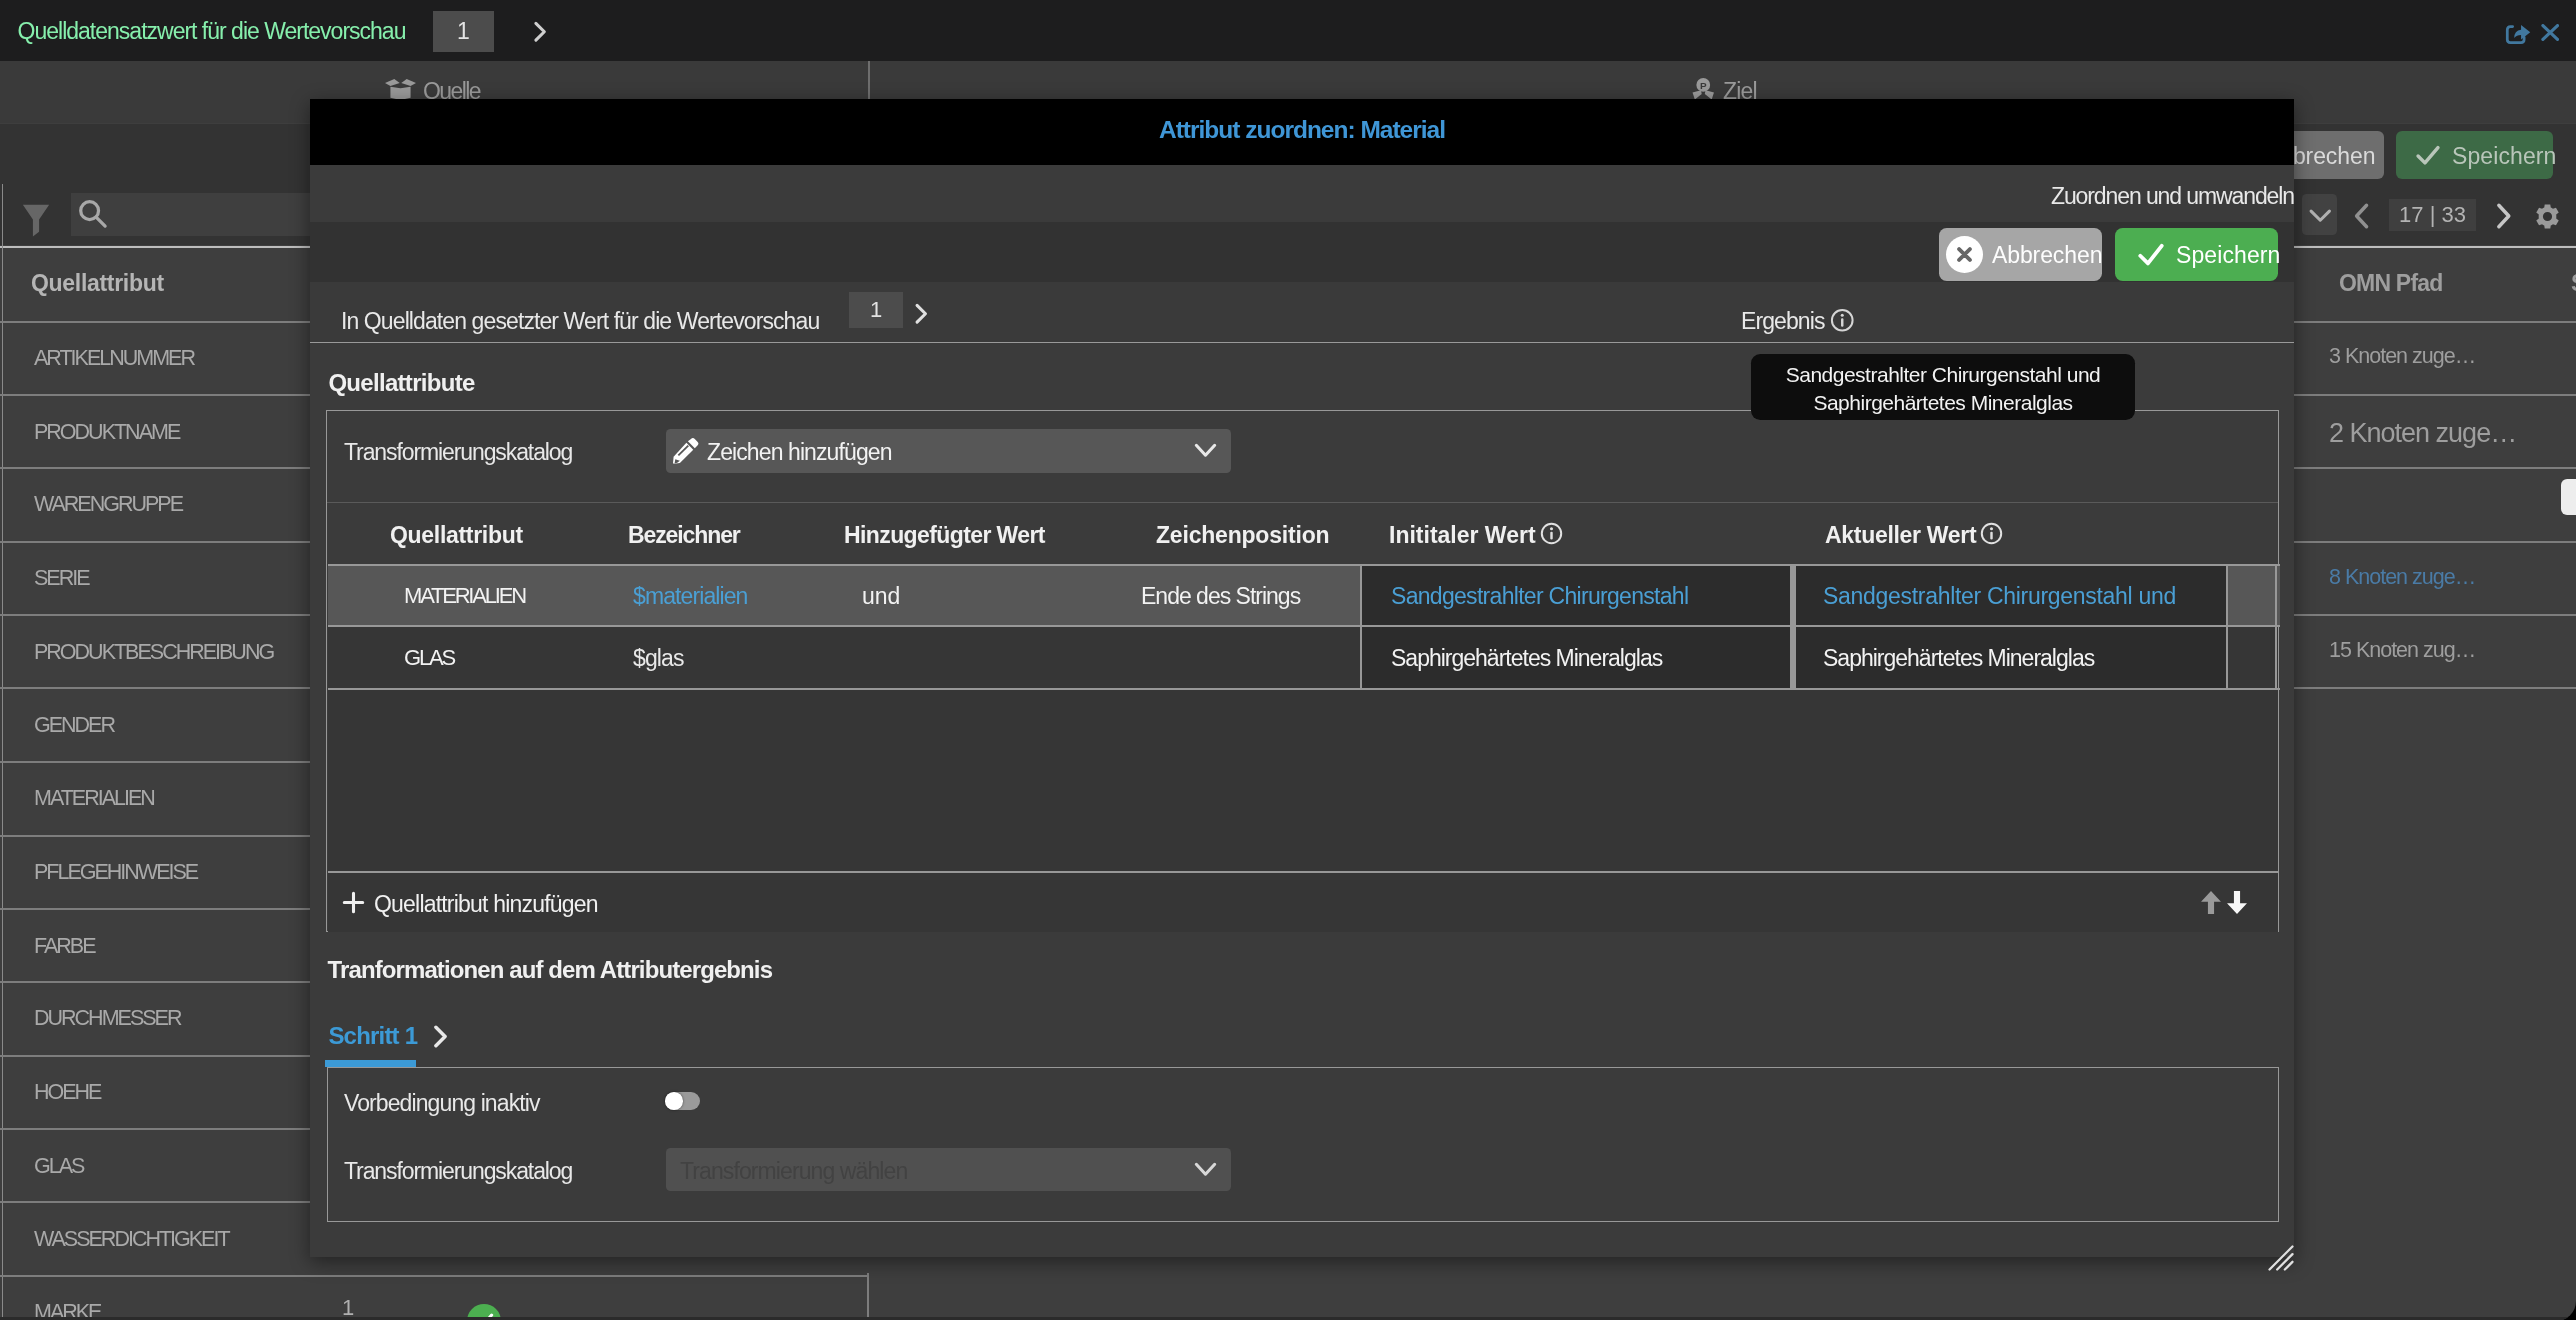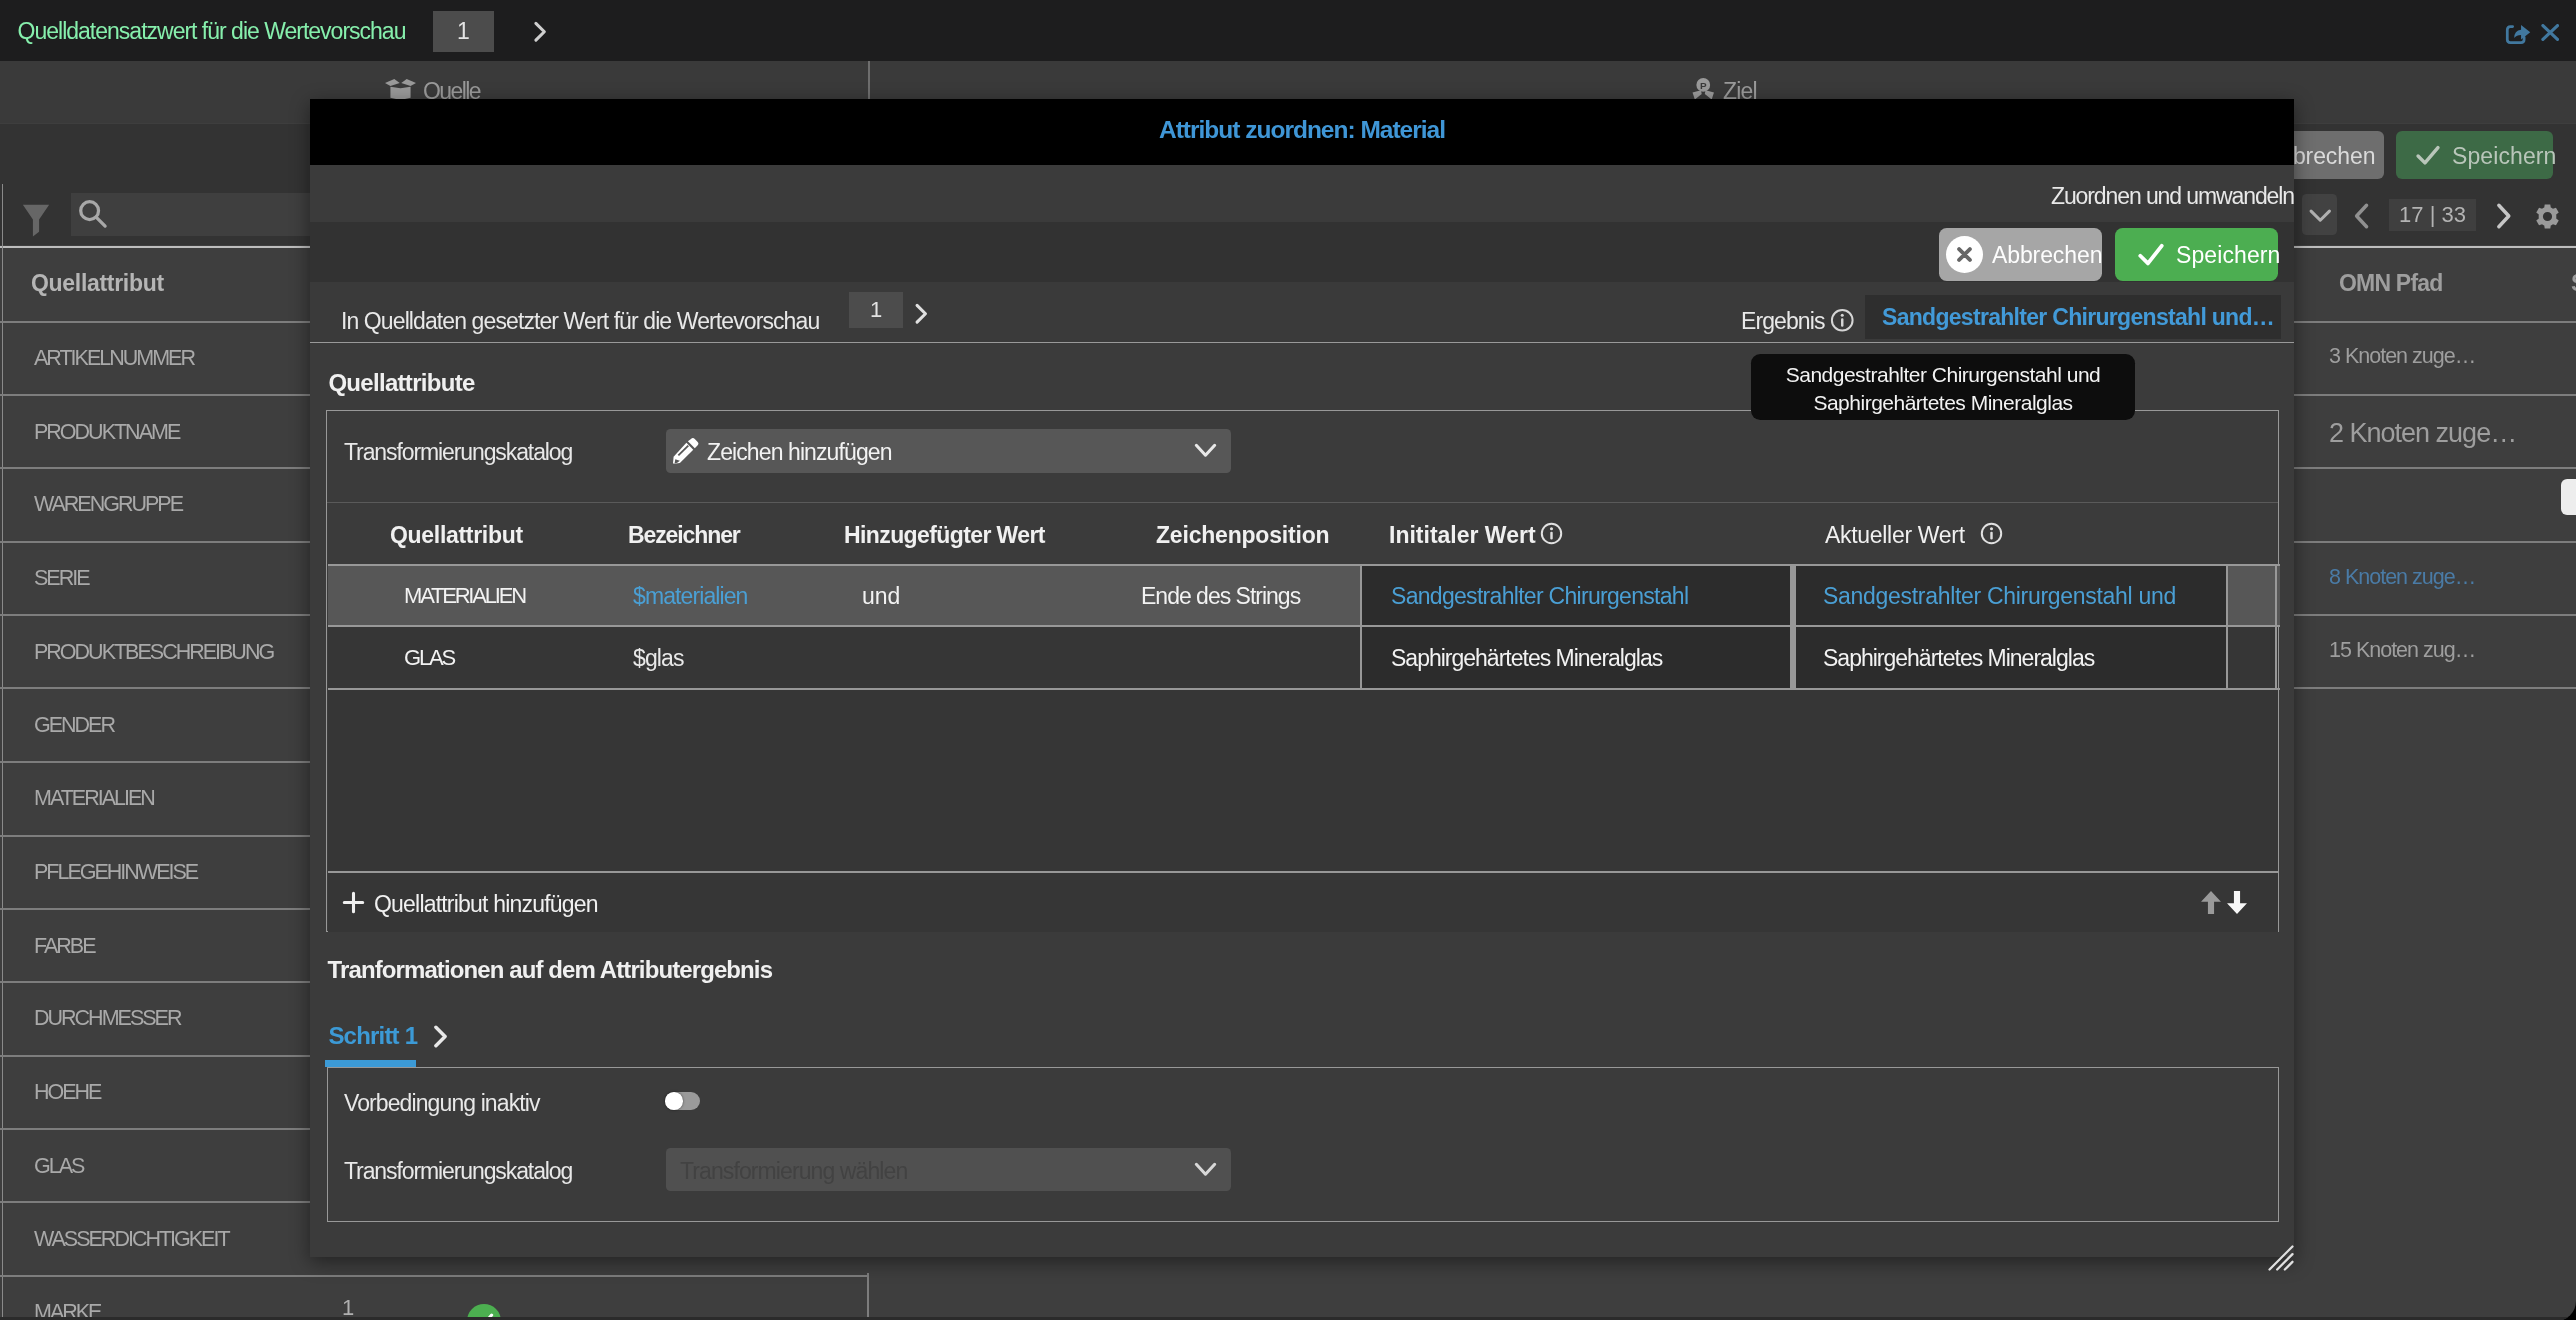--- a/index.html
+++ b/index.html
@@ -165,21 +165,20 @@
   <div class="abs" style="left:539px;top:193px;width:54px;height:36px;background:#4c4c4c;color:#e3e3e3;font-size:22px;text-align:center;line-height:36px">1</div>
   <svg class="abs" style="left:604px;top:204px" width="15.3" height="21.5" viewBox="0 0 20 28">
         <path d="M4 3 L15 14 L4 25" stroke="#e0e0e0" stroke-width="4" fill="none" stroke-linecap="round" stroke-linejoin="round"></path>
       </svg>
   <div class="abs" style="left:1431px;top:209px;font-size:23px;color:#e8e8e8;letter-spacing:-0.9px">Ergebnis</div>
   <svg class="abs" style="left:1520px;top:209px" width="24.5" height="24.5" viewBox="0 0 32 32">
     <circle cx="16" cy="16" r="13.5" stroke="#d5d5d5" stroke-width="2.6" fill="none"></circle>
     <circle cx="16" cy="9.5" r="2" fill="#d5d5d5"></circle>
     <rect x="14.4" y="13.5" width="3.2" height="11" rx="1.4" fill="#d5d5d5"></rect>
   </svg>
-  <div class="abs" style="left:1555px;top:196px;width:416px;height:44px;background:#2e2e2e;color:#429ad8;font-weight:bold;font-size:23px;line-height:44px;padding-left:17px;letter-spacing:-0.7px;white-space:nowrap;overflow:hidden">Sandgestrahlter Chirurgenstahl und…</div>
 
   <div class="abs" style="left:1441px;top:255px;width:384px;height:66px;background:#0d0d0d;border-radius:9.2px;color:#f2f2f2;font-size:21px;text-align:center;line-height:1.32;padding-top:7px;letter-spacing:-0.5px;z-index:10">Sandgestrahlter Chirurgenstahl und<br>Saphirgehärtetes Mineralglas</div>
 
   <div class="abs" style="left:18.4px;top:270px;font-size:24px;font-weight:bold;color:#f0f0f0;letter-spacing:-0.7px">Quellattribute</div>
 
   <div class="abs" style="left:16px;top:311px;width:1953px;height:522px;border:1.5px solid #989898"></div>
   <div class="abs" style="left:34px;top:340px;font-size:23px;color:#e8e8e8;letter-spacing:-1.1px">Transformierungskatalog</div>
   <div class="abs" style="left:356px;top:330px;width:565px;height:44px;background:#575757;border-radius:4.6px"></div>
   <svg class="abs" style="left:363px;top:338px" width="26" height="27" viewBox="0 0 34 35">
     <path d="M23.5 2.5 Q26 0 28.5 2.5 L32 6 Q34.5 8.5 32 11 L28.5 14.5 L19.5 5.5 Z" fill="#fff"></path>
@@ -196,21 +195,21 @@
   <div class="abs" style="left:80px;top:423px;font-size:23px;font-weight:bold;color:#f0f0f0;letter-spacing:-0.3px">Quellattribut</div>
   <div class="abs" style="left:318px;top:423px;font-size:23px;font-weight:bold;color:#f0f0f0;letter-spacing:-1.1px">Bezeichner</div>
   <div class="abs" style="left:534px;top:423px;font-size:23px;font-weight:bold;color:#f0f0f0;letter-spacing:-0.6px">Hinzugefügter Wert</div>
   <div class="abs" style="left:846px;top:423px;font-size:23px;font-weight:bold;color:#f0f0f0;letter-spacing:-0.2px">Zeichenposition</div>
   <div class="abs" style="left:1079px;top:423px;font-size:23px;font-weight:bold;color:#f0f0f0;letter-spacing:0px">Inititaler Wert</div>
   <svg class="abs" style="left:1230px;top:423px" width="23" height="23" viewBox="0 0 32 32">
     <circle cx="16" cy="16" r="13.5" stroke="#e0e0e0" stroke-width="2.8" fill="none"></circle>
     <circle cx="16" cy="9.5" r="2.1" fill="#e0e0e0"></circle>
     <rect x="14.3" y="13.5" width="3.4" height="11" rx="1.5" fill="#e0e0e0"></rect>
   </svg>
-  <div class="abs" style="left:1515px;top:423px;font-size:23px;font-weight:normal;color:#f0f0f0;letter-spacing:-0.3px">Aktueller Wert</div>
+  <div class="abs" style="left:1515px;top:423px;font-size:23px;font-weight:bold;color:#f0f0f0;letter-spacing:-0.3px">Aktueller Wert</div>
   <svg class="abs" style="left:1670px;top:423px" width="23" height="23" viewBox="0 0 32 32">
     <circle cx="16" cy="16" r="13.5" stroke="#e0e0e0" stroke-width="2.8" fill="none"></circle>
     <circle cx="16" cy="9.5" r="2.1" fill="#e0e0e0"></circle>
     <rect x="14.3" y="13.5" width="3.4" height="11" rx="1.5" fill="#e0e0e0"></rect>
   </svg>
 
   <div class="abs" style="left:17.6px;top:466px;width:1950px;height:367px;background:#363636"></div>
 
   <div class="abs" style="left:17.6px;top:466px;width:1952px;height:60px;background:#575757"></div>
 

